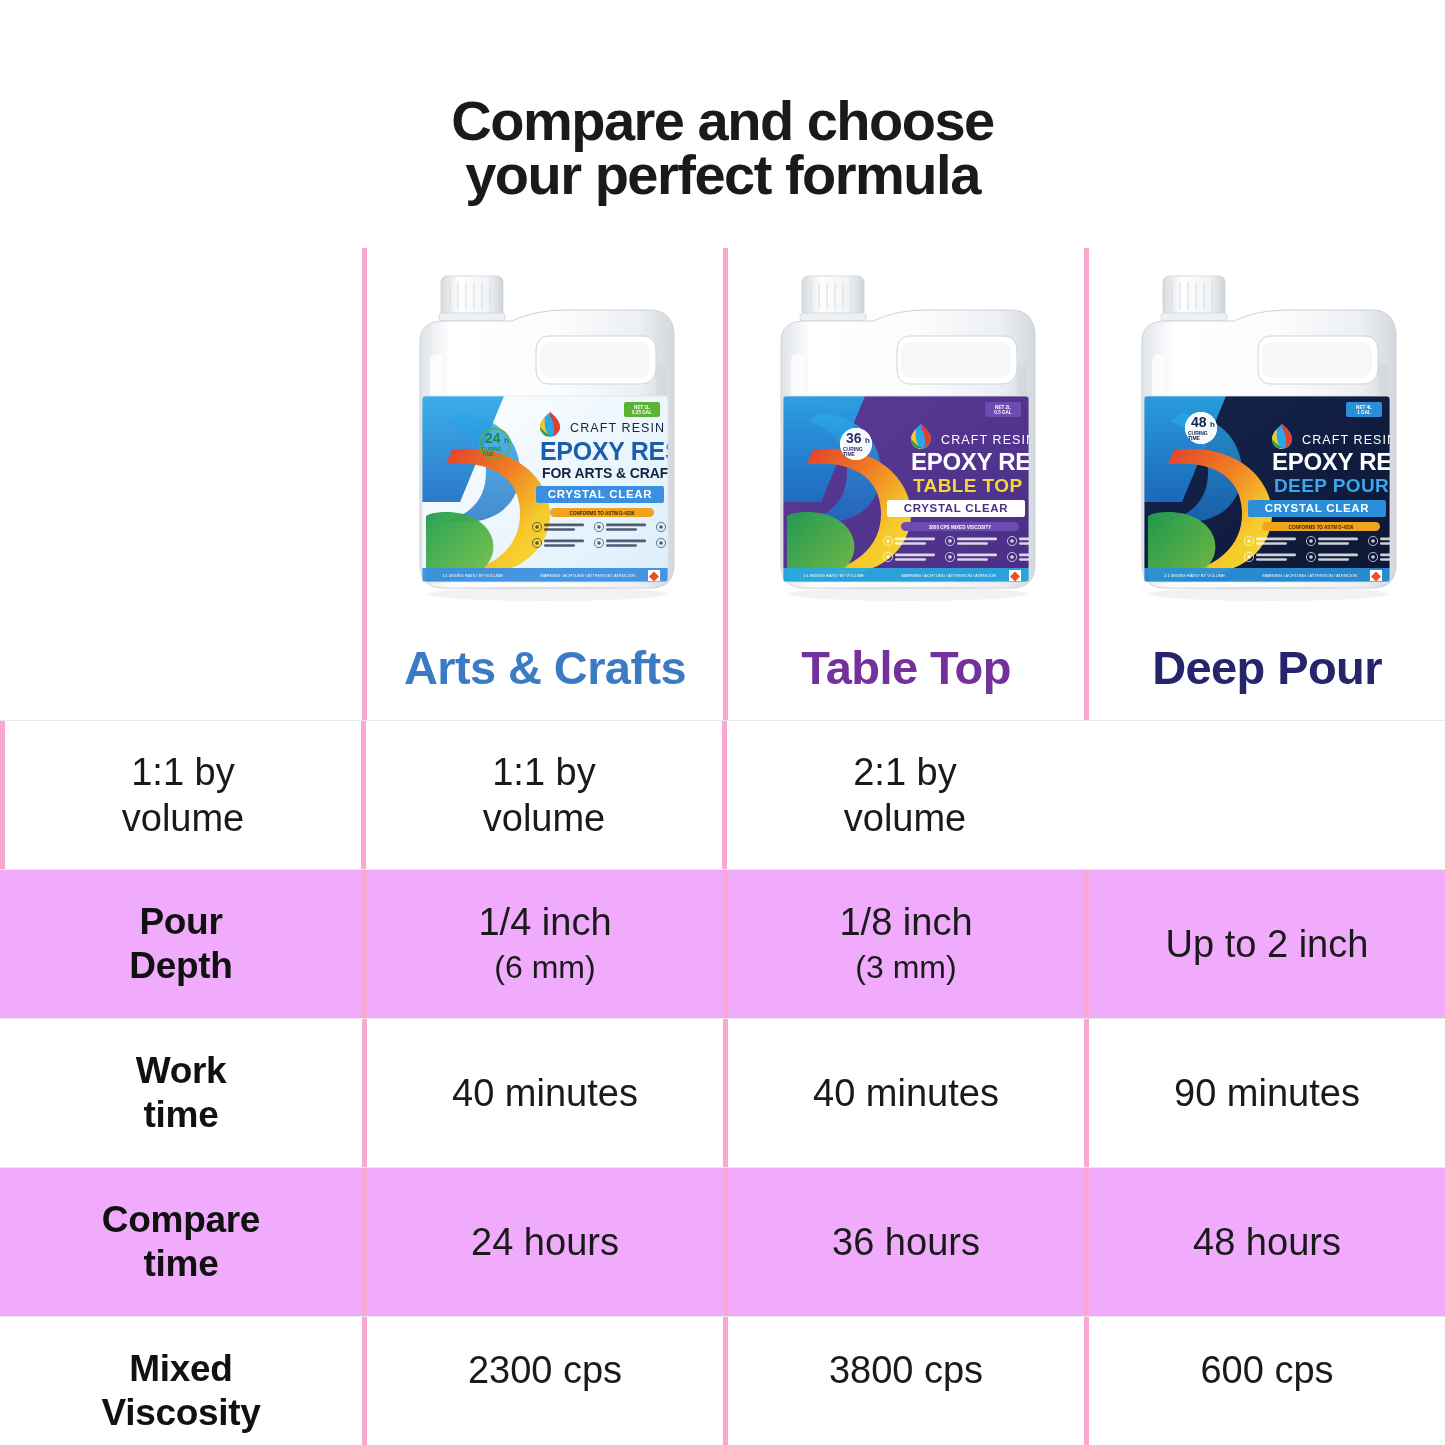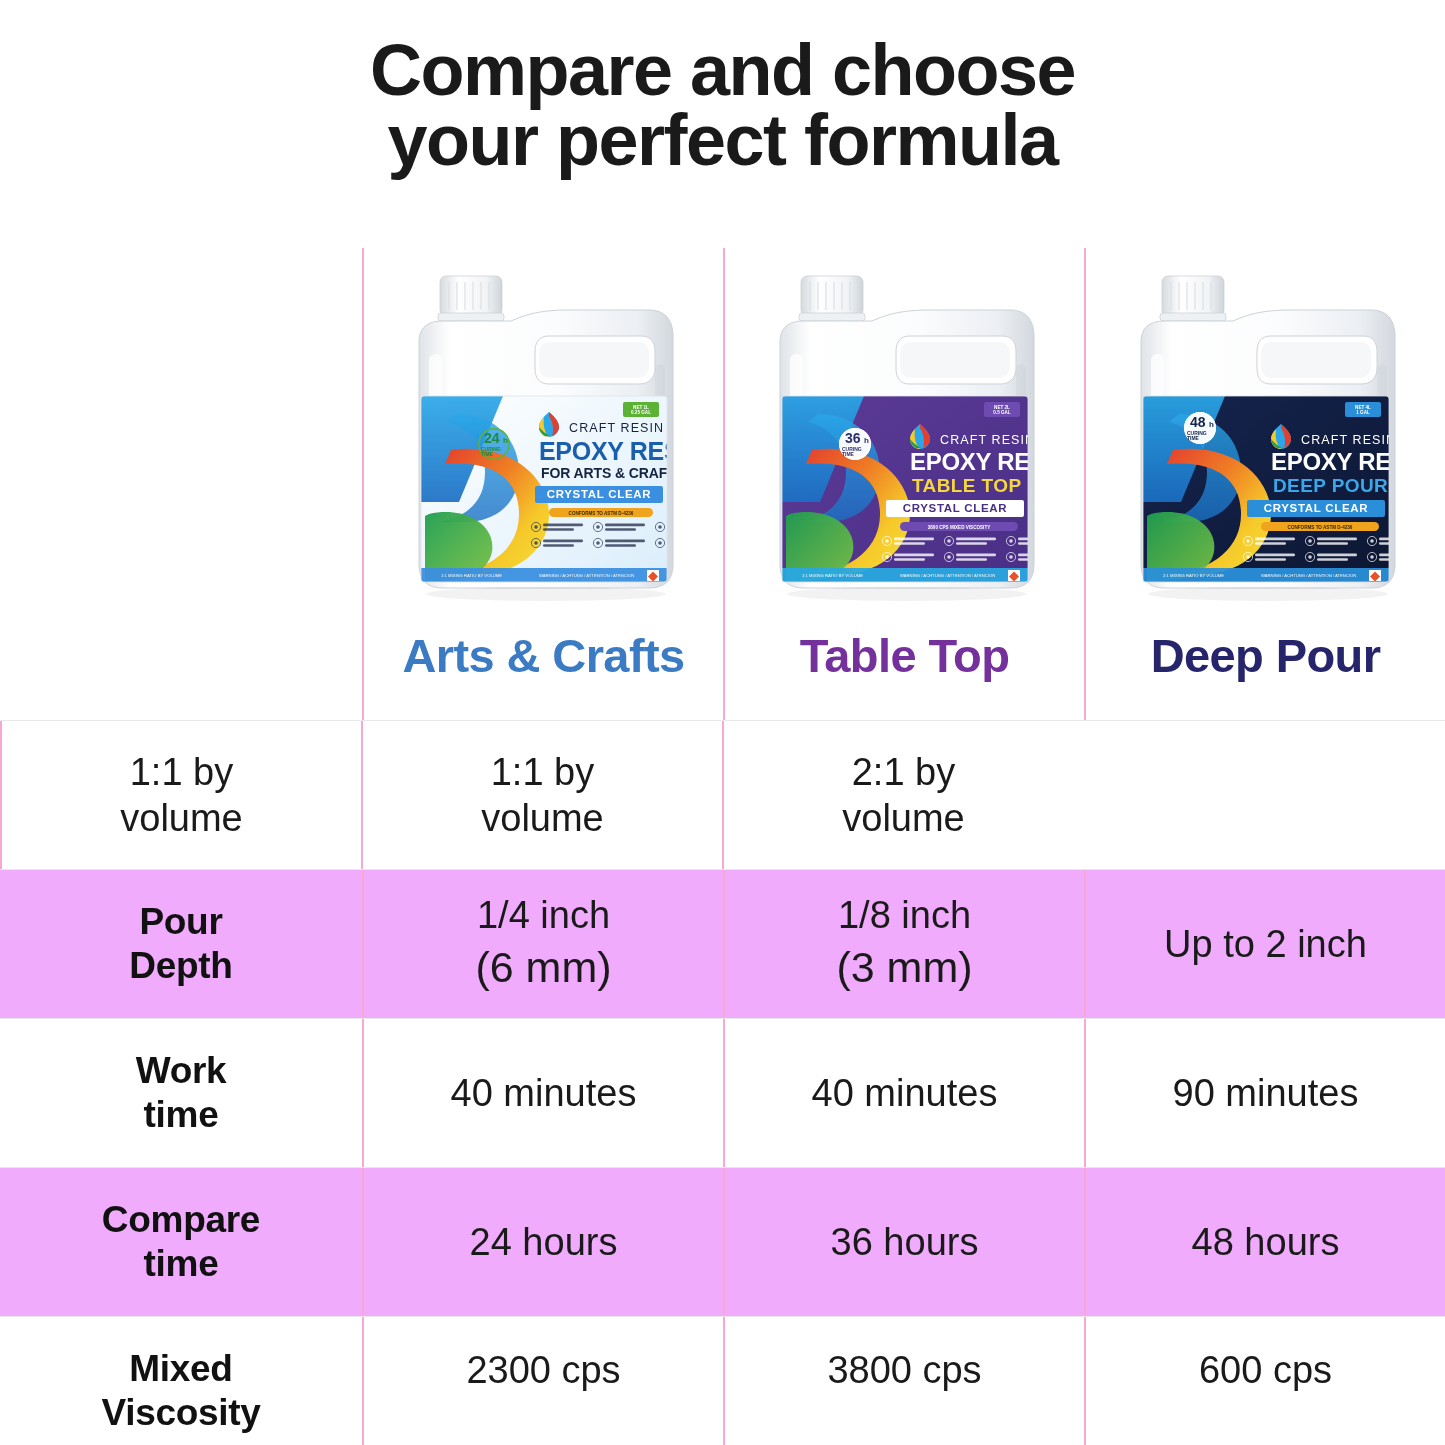--- a/index.html
+++ b/index.html
@@ -12,23 +12,23 @@
     height: 1445px;
     font-family: "Liberation Sans", sans-serif;
     color: #111111;
     overflow: hidden;
     position: relative;
   }
 
   
   .heading {
     text-align: center;
-    padding-top: 36px;
+    padding-top: 94px;
     font-weight: bold;
-    font-size: 72px;
+    font-size: 56px;
     line-height: 0.97;
     letter-spacing: -1.5px;
     color: #1a1a1a;
   }
   .heading .line { display: block; }
 
   
   .grid {
     position: absolute;
     left: 0;
@@ -39,21 +39,21 @@
     display: flex;
     width: 100%;
   }
   .cell {
     box-sizing: border-box;
   }
   .c-label { width: 362px; flex: 0 0 362px; }
   .c-prod  { width: 361px; flex: 0 0 361px; }
 
   
-  .row .c-prod { border-left: 2px solid #f9a8d4; }
+  .row .c-prod { border-left: 5px solid #f9a8d4; gap: 12px; }
 
   
   .row-head .cell { height: 472px; }
   .row-head .c-prod {
     display: flex;
     flex-direction: column;
     align-items: center;
     justify-content: flex-start;
     padding-top: 16px;
   }
@@ -76,21 +76,21 @@
     letter-spacing: -0.3px;
   }
   .row-data .c-prod {
     font-size: 38px;
     line-height: 1.22;
     color: #1a1a1a;
     font-weight: 400;
   }
   .val-sub {
     display: block;
-    font-size: 43px;
+    font-size: 32px;
     line-height: 1.3;
     margin-top: 2px;
   }
   
   .row-data.last .cell { height: 175px; align-items: flex-start; padding-top: 30px; }
 
   
   .prod-name {
     font-weight: bold;
     font-size: 47px;

